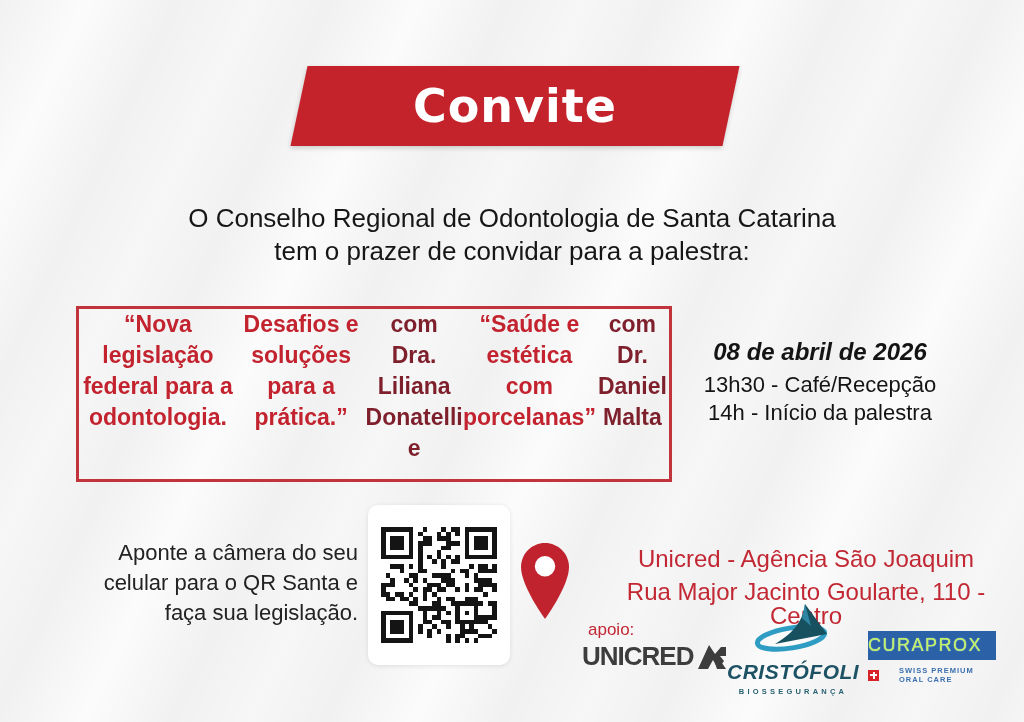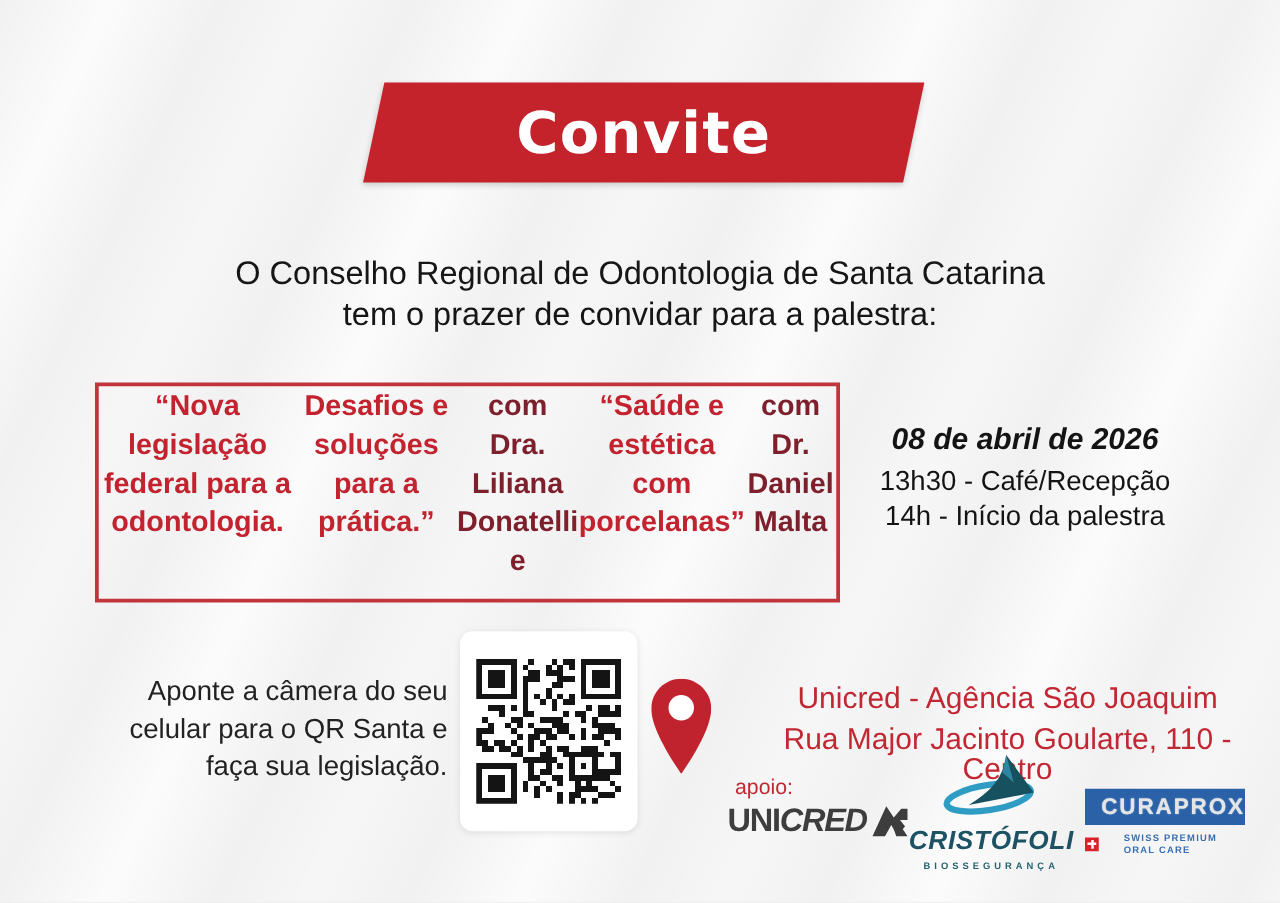--- a/index.html
+++ b/index.html
@@ -54,31 +54,31 @@
     position:absolute;left:588px;top:547px;color:#c22833;font-size:24px;line-height:24px;text-align:center;
   }
   .location-name{margin-bottom:9px;}
   .sponsors-label{
     position:absolute;left:588px;top:620px;color:#c22833;font-size:17px;
   }
   .unicred{
     position:absolute;left:582px;top:641px;display:flex;align-items:center;color:#3d3d3d;
   }
   .unicred-text{font-size:26px;font-weight:bold;letter-spacing:-1px;}
-  .unicred-cred{font-style:italic;}
+  .unicred-cred{}
   .unicred-icon{margin-left:3px;}
   .cristofoli{
     position:absolute;left:727px;top:604px;width:132px;text-align:center;color:#1c5263;
   }
   .cristofoli-word{font-size:21px;font-weight:bold;letter-spacing:0.5px;margin-top:-2px;font-style:italic;}
   .cristofoli-sub{font-size:7.5px;letter-spacing:3.2px;margin-top:3px;color:#27616f;font-weight:bold;}
   .curaprox{position:absolute;left:868px;top:631px;width:128px;}
   .curaprox-box{
-    background:#2b62a7;color:#e5e5e5;font-size:18px;font-weight:bold;
-    text-align:right;letter-spacing:1.5px;height:29px;line-height:29px;
+    background:#2b62a7;color:#bef264;font-size:18px;font-weight:normal;
+    text-align:left;letter-spacing:1.5px;height:29px;line-height:29px;
     text-shadow:0 0 1px #dce8f5;
   }
   .curaprox-sub{display:flex;align-items:center;gap:20px;margin-top:6px;}
   .swiss-flag{width:11px;height:11px;background:#d8232a;position:relative;flex:0 0 auto;}
   .swiss-flag::before{
     content:"";position:absolute;left:4.5px;top:2px;width:2px;height:7px;background:#ffffff;
   }
   .swiss-flag::after{
     content:"";position:absolute;left:2px;top:4.5px;width:7px;height:2px;background:#ffffff;
   }

